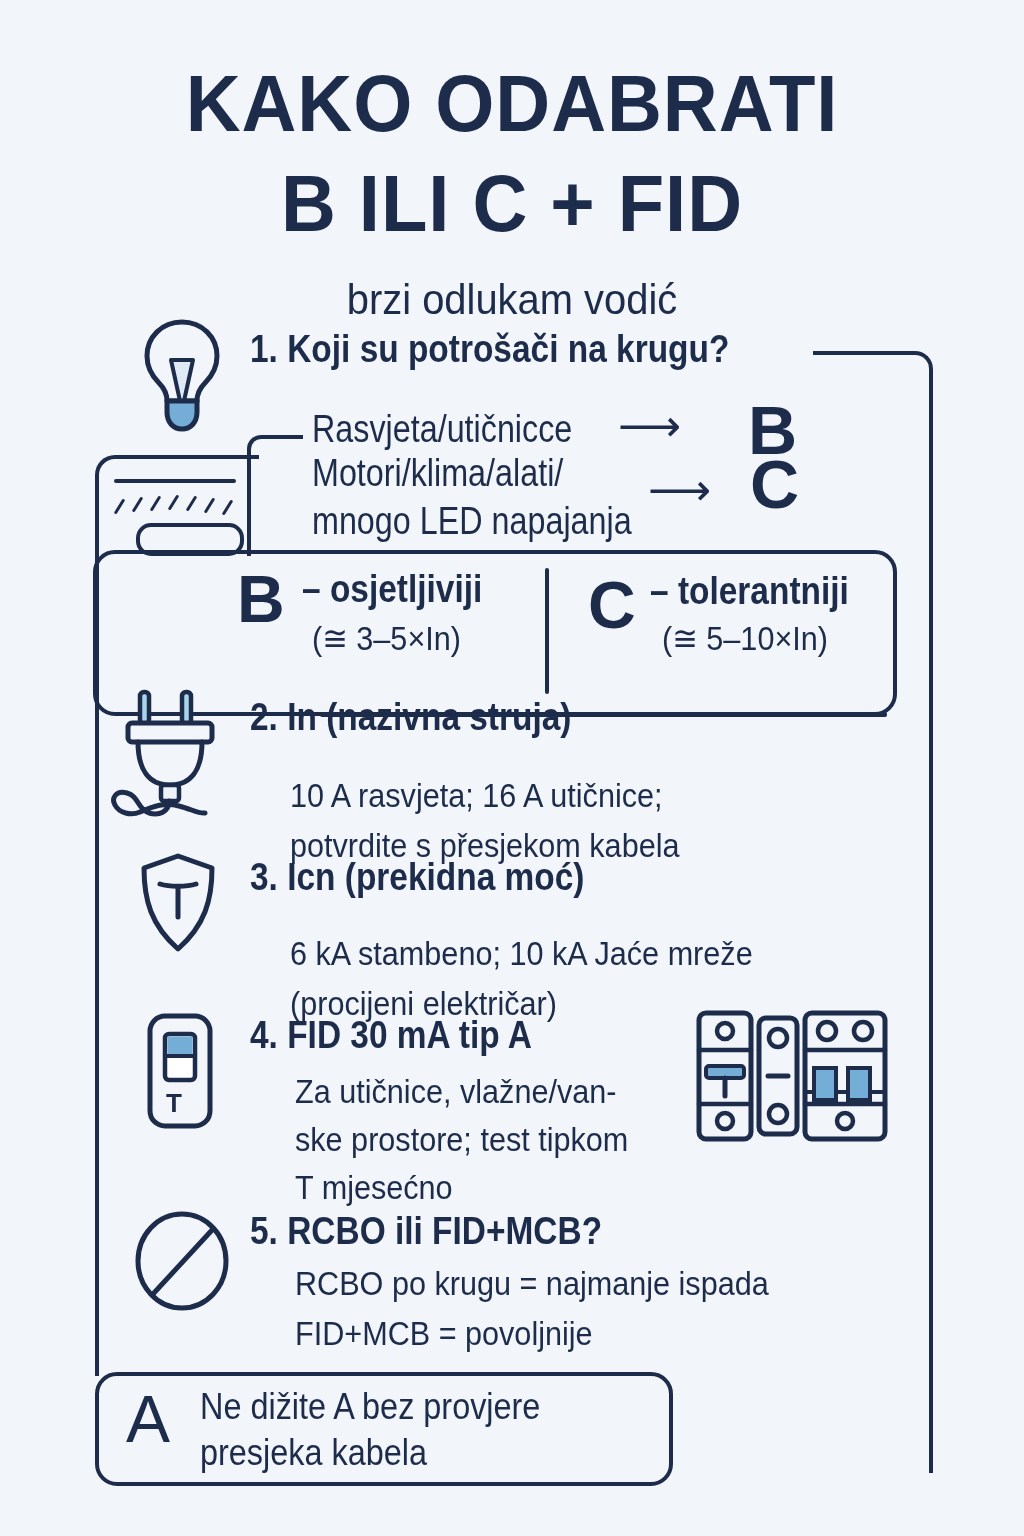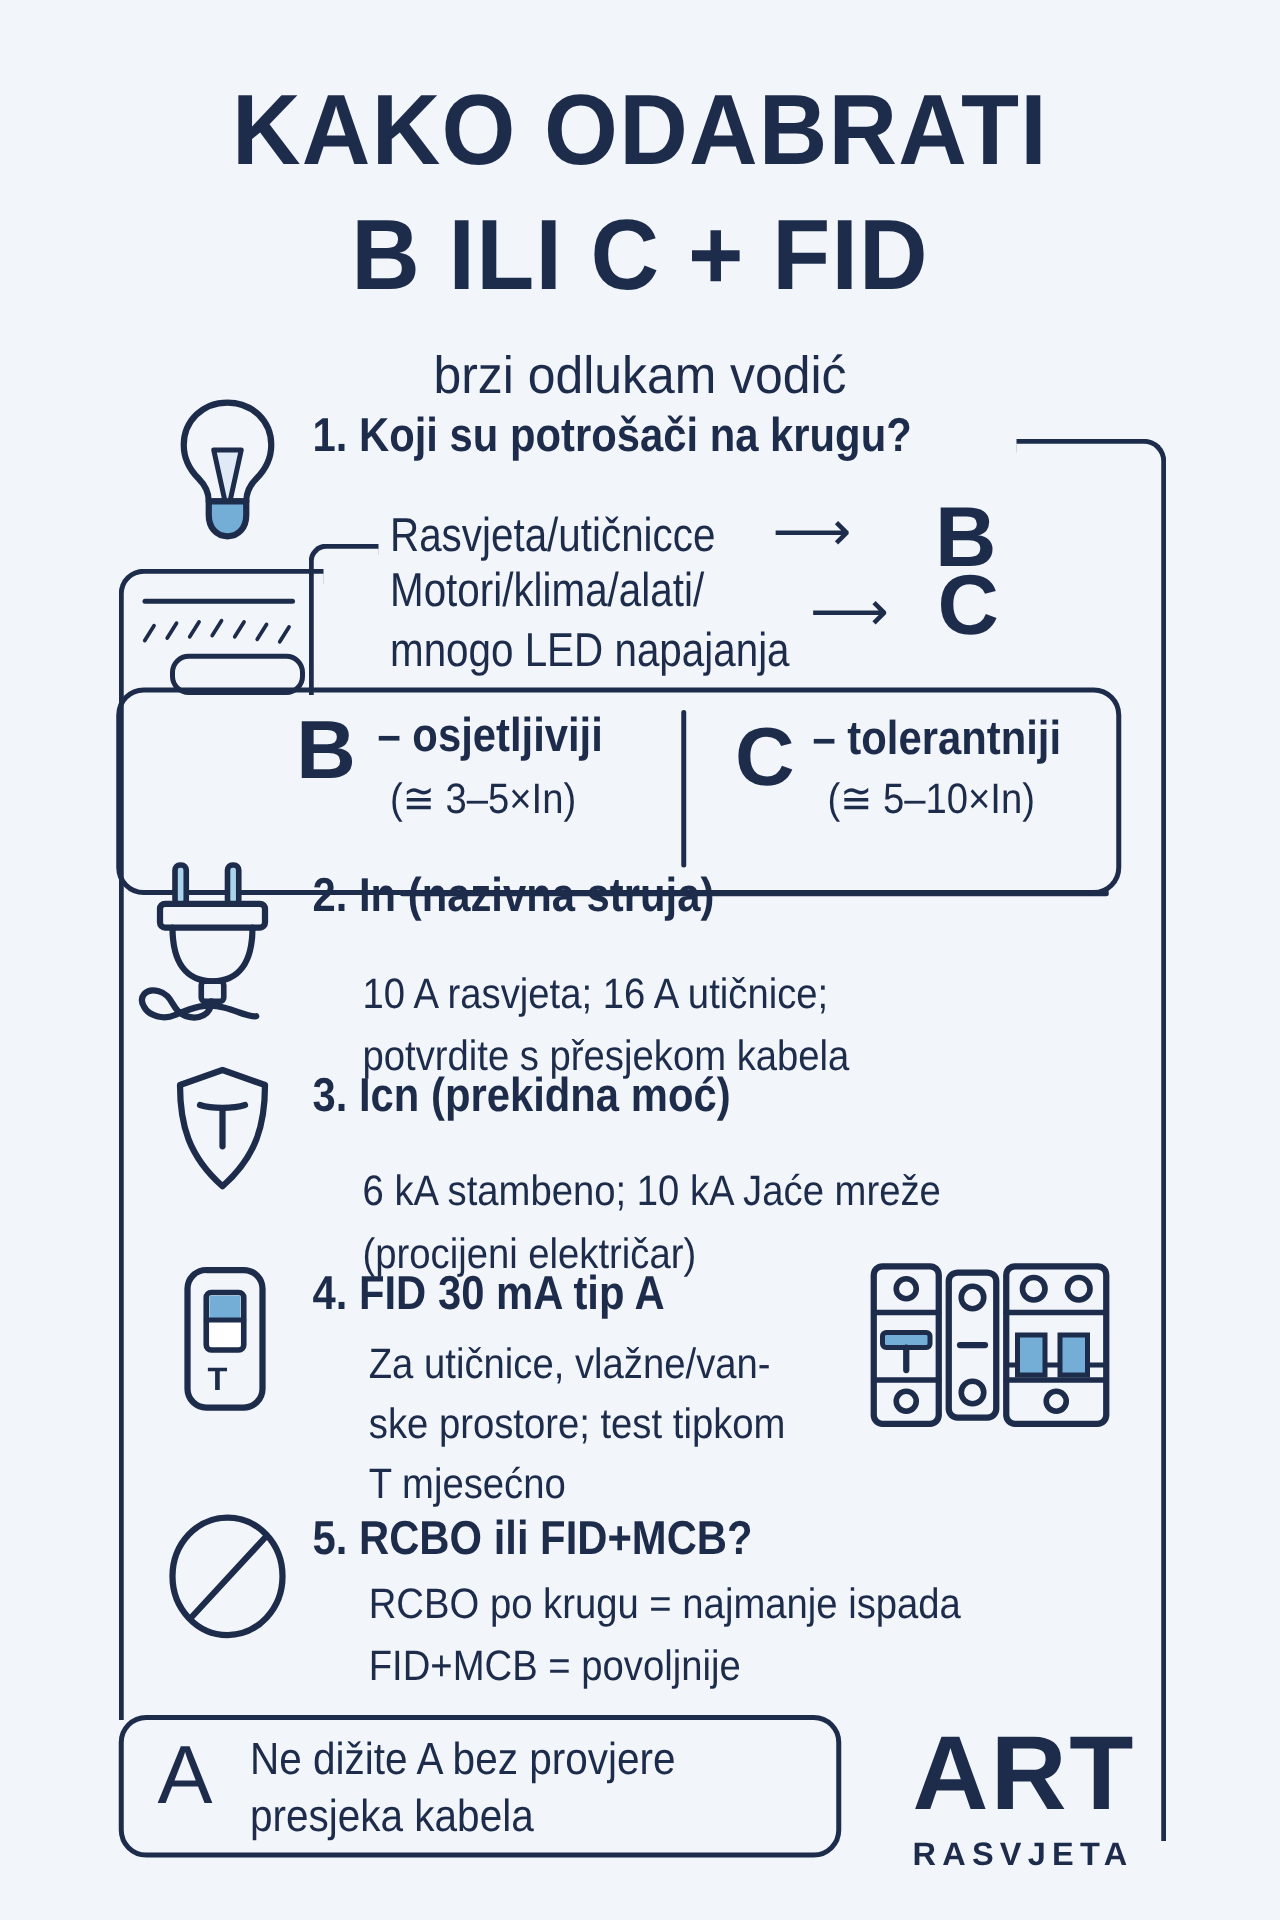--- a/index.html
+++ b/index.html
@@ -155,18 +155,14 @@
 
   <div class="abs h1" style="left:250px;top:1210px;">5. RCBO ili FID+MCB?</div>
   <div class="abs bodyline" style="left:295px;top:1264px;">RCBO po krugu = najmanje ispada</div>
   <div class="abs bodyline" style="left:295px;top:1314px;">FID+MCB = povoljnije</div>
 
   <div class="abs box" style="left:95px;top:1372px;width:570px;height:106px;"></div>
   <div class="abs warnletter" style="left:126px;top:1386px;">A</div>
   <div class="abs bodyline" style="left:200px;top:1386px;font-size:36px;">Ne dižite A bez provjere</div>
   <div class="abs bodyline" style="left:200px;top:1432px;font-size:36px;">presjeka kabela</div>
 
-  <div class="abs" style="left:730px;top:1376px;width:175px;text-align:center;">
-    <div class="brandname">ART</div>
-    <div class="brandtag" style="margin-top:10px;">RASVJETA</div>
-  </div>
 
 </div>
 
 </body></html>

